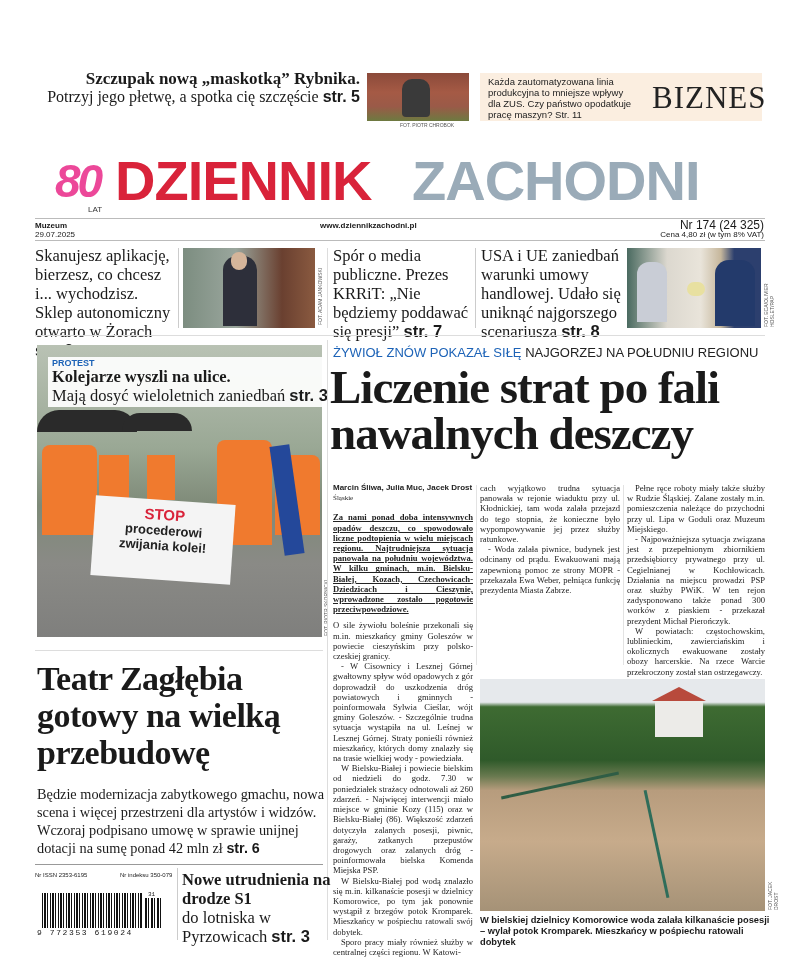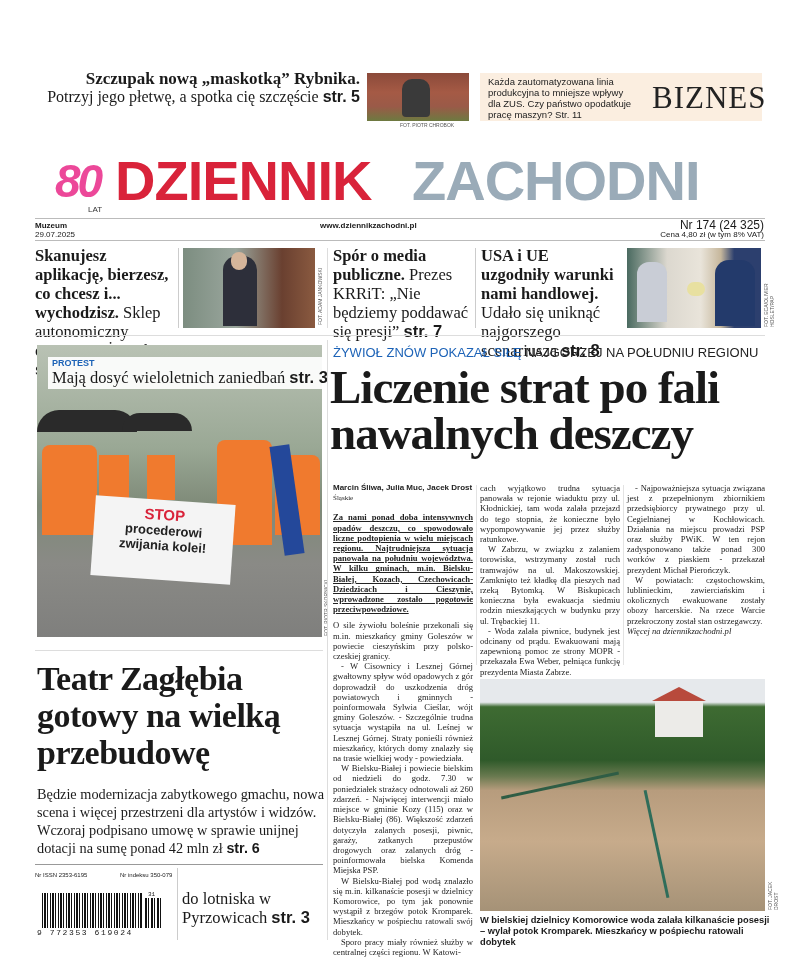--- a/index.html
+++ b/index.html
@@ -29,21 +29,21 @@
 
   .hr { position: absolute; height: 1px; background: #bbb; }
   #meta-day { left: 35px; top: 221px; font-family: "Liberation Sans", sans-serif; font-size: 8px; font-weight: bold; line-height: 9px; }
   #meta-date { left: 35px; top: 230px; font-family: "Liberation Sans", sans-serif; font-size: 8px; line-height: 9px; }
   #meta-url { left: 320px; top: 221px; font-family: "Liberation Sans", sans-serif; font-size: 8px; font-weight: bold; }
   #meta-nr { right: 36px; top: 221px; font-family: "Liberation Sans", sans-serif; font-size: 12px; text-align: right; line-height: 9px; }
   #meta-price { right: 36px; top: 230px; font-family: "Liberation Sans", sans-serif; font-size: 8px; text-align: right; line-height: 9px; }
 
   
   .teaser { position: absolute; font-family: "Liberation Serif", serif; font-size: 16.5px; line-height: 19px; }
-  .teaser .b { font-weight: bold; margin-top: 8px; }
+  .teaser .b { font-weight: normal; margin-top: 8px; }
   .teaser .str { font-family: "Liberation Sans", sans-serif; font-weight: bold; }
   .vsep { position: absolute; width: 1px; background: #ccc; }
   .photo { position: absolute; overflow: hidden; }
   .credit { position: absolute; font-family: "Liberation Sans", sans-serif; font-size: 5px; color: #555; writing-mode: vertical-rl; transform: rotate(180deg); }
 
   
   #protest-photo { left: 37px; top: 345px; width: 285px; height: 292px;
     background: linear-gradient(180deg,#b9c2b4 0%,#9aa895 35%,#7e8a78 55%,#8a8a86 75%,#7f7f7d 100%); }
   #protest-caption { left: 48px; top: 357px; background: rgba(255,255,255,0.92); padding: 1px 4px 2px 4px; }
   #protest-kicker { font-family: "Liberation Sans", sans-serif; font-weight: bold; font-size: 9px; color: #1d63b7; }
@@ -135,21 +135,21 @@
 <div class="credit" style="left:317px;top:255px;height:70px;">FOT. ADAM JANKOWSKI</div>
 
 <div class="vsep" style="left:327px;top:248px;height:80px;background:#ddd;"></div>
 <div class="teaser" style="left:333px;top:246px;width:140px;">
   <span class="b">Spór o media publiczne.</span>
   <span>Prezes KRRiT: „Nie będziemy poddawać się presji”</span>
   <span class="str">str. 7</span>
 </div>
 <div class="vsep" style="left:475px;top:248px;height:80px;"></div>
 <div class="teaser" style="left:481px;top:246px;width:140px;">
-  <span class="b">USA i UE uzgodniły warunki nami handlowej.</span>
+  <span class="b">USA i UE zaniedbań warunki umowy handlowej.</span>
   <span>Udało się uniknąć najgorszego scenariusza</span>
   <span class="str">str. 8</span>
 </div>
 <div class="photo" style="left:627px;top:248px;width:134px;height:80px;background:linear-gradient(90deg,#4a6a60 0%,#dcd8cf 30%,#e9e4da 55%,#c6b79c 70%,#2c3f6e 80%,#2c3f6e 100%);">
   <div style="position:absolute;left:10px;top:14px;width:30px;height:60px;background:#c9cdd6;border-radius:12px 12px 0 0;"></div>
   <div style="position:absolute;left:88px;top:12px;width:40px;height:66px;background:#233a6b;border-radius:14px 14px 0 0;"></div>
   <div style="position:absolute;left:60px;top:34px;width:18px;height:14px;background:#e8e0a0;border-radius:8px;"></div>
 </div>
 <div class="credit" style="left:763px;top:255px;height:72px;">FOT. ECA/OLIVIER HOSLET/PAP</div>
 <div class="hr" style="left:35px;top:335px;width:730px;background:#ddd;"></div>
@@ -164,20 +164,21 @@
   <div style="position:absolute;left:85px;top:68px;width:70px;height:18px;background:#2a2a2a;border-radius:40px 40px 0 0;"></div>
   <div style="position:absolute;left:240px;top:100px;width:20px;height:110px;background:#24489a;transform:rotate(-8deg);"></div>
 </div>
 <div id="banner" class="abs">
   <div class="stop">STOP</div>
   <div class="t">procederowi</div>
   <div class="t">zwijania kolei!</div>
 </div>
 <div id="protest-caption" class="abs">
   <div id="protest-kicker">PROTEST</div>
+  <div id="protest-h">Kolejarze wyszli na ulice.</div>
   <div id="protest-s">
     <span>Mają dosyć wieloletnich zaniedbań</span>
     <span class="str">str. 3</span>
   </div>
 </div>
 <div class="credit" style="left:323px;top:570px;height:66px;">FOT. PIOTR SKORNICKI</div>
 <div class="vsep" style="left:327px;top:340px;height:600px;background:#ddd;"></div>
 
 <div id="lead-kicker" class="abs">
   <span class="k1">ŻYWIOŁ ZNÓW POKAZAŁ SIŁĘ</span>
@@ -191,25 +192,25 @@
   <p class="lede">Za nami ponad doba intensywnych opadów deszczu, co spowodowało liczne podtopienia w wielu miejscach regionu. Najtrudniejsza sytuacja panowała na południu województwa. W kilku gminach, m.in. Bielsku-Białej, Kozach, Czechowicach-Dziedzicach i Cieszynie, wprowadzone zostało pogotowie przeciwpowodziowe.</p>
   <p class="noind">O sile żywiołu boleśnie przekonali się m.in. mieszkańcy gminy Goleszów w powiecie cieszyńskim przy polsko-czeskiej granicy.</p>
   <p>- W Cisownicy i Lesznej Górnej gwałtowny spływ wód opadowych z gór doprowadził do uszkodzenia dróg powiatowych i gminnych - poinformowała Sylwia Cieślar, wójt gminy Goleszów. - Szczególnie trudna sytuacja wystąpiła na ul. Leśnej w Lesznej Górnej. Straty ponieśli również mieszkańcy, których domy znalazły się na trasie wielkiej wody - powiedziała.</p>
   <p>W Bielsku-Białej i powiecie bielskim od niedzieli do godz. 7.30 w poniedziałek strażacy odnotowali aż 260 zdarzeń. - Najwięcej interwencji miało miejsce w gminie Kozy (115) oraz w Bielsku-Białej (86). Większość zdarzeń dotyczyła zalanych posesji, piwnic, garaży, zatkanych przepustów drogowych oraz zalanych dróg - poinformowała bielska Komenda Miejska PSP.</p>
   <p>W Bielsku-Białej pod wodą znalazło się m.in. kilkanaście posesji w dzielnicy Komorowice, po tym jak ponownie wystąpił z brzegów potok Kromparek. Mieszkańcy w pośpiechu ratowali swój dobytek.</p>
   <p>Sporo pracy miały również służby w centralnej części regionu. W Katowi-</p>
 </div>
 <div class="vsep" style="left:476px;top:485px;height:180px;background:#e3e3e3;"></div>
 <div class="col" style="left:480px;top:483px;width:140px;">
   <p class="noind">cach wyjątkowo trudna sytuacja panowała w rejonie wiaduktu przy ul. Kłodnickiej, tam woda zalała przejazd do tego stopnia, że konieczne było wypompowywanie jej przez służby ratunkowe.</p>
-  <p>W Zabrzu, w związku z zalaniem torowiska, wstrzymany został ruch tramwajów na ul. Makoszowskiej. Zamknięto też kładkę dla pieszych nad rzeką Bytomką. W Biskupicach konieczna była ewakuacja siedmiu rodzin mieszkających w budynku przy ul. Trębackiej 11.</p>
   <p>- Woda zalała piwnice, budynek jest odcinany od prądu. Ewakuowani mają zapewnioną pomoc ze strony MOPR - przekazała Ewa Weber, pełniąca funkcję prezydenta Miasta Zabrze.</p>
 </div>
 <div class="vsep" style="left:623px;top:485px;height:180px;background:#e3e3e3;"></div>
 <div class="col" style="left:627px;top:483px;width:138px;">
+  <p>Pełne ręce roboty miały także służby w Rudzie Śląskiej. Zalane zostały m.in. pomieszczenia należące do przychodni przy ul. Lipa w Godulі oraz Muzeum Miejskiego.</p>
   <p>- Najpoważniejsza sytuacja związana jest z przepełnionym zbiornikiem przedsiębiorcy prywatnego przy ul. Cegielnianej w Kochłowicach. Działania na miejscu prowadzi PSP oraz służby PWiK. W ten rejon zadysponowano także ponad 300 worków z piaskiem - przekazał prezydent Michał Pierończyk.</p>
   <p>W powiatach: częstochowskim, lublinieckim, zawierciańskim i okolicznych ewakuowane zostały obozy harcerskie. Na rzece Warcie przekroczony został stan ostrzegawczy.</p>
   <p class="more">Więcej na dziennikzachodni.pl</p>
 </div>
 
 <div id="flood-photo" class="abs">
   <div style="position:absolute;left:175px;top:20px;width:48px;height:38px;background:#ecebe8;"></div>
   <div style="position:absolute;left:172px;top:8px;width:54px;height:14px;background:#b84a3c;clip-path:polygon(50% 0,100% 100%,0 100%);"></div>
   <div style="position:absolute;left:20px;top:105px;width:120px;height:3px;background:#2f5d45;transform:rotate(-12deg);"></div>
   <div style="position:absolute;left:175px;top:110px;width:3px;height:110px;background:#2f6d5a;transform:rotate(-12deg);"></div>
@@ -226,16 +227,16 @@
 
 <div class="hr" style="left:35px;top:864px;width:288px;background:#999;"></div>
 <div id="issn" class="abs">Nr ISSN 2353-6195</div>
 <div id="indeks" class="abs">Nr indeksu 350-079</div>
 <div id="barcode" class="abs"></div>
 <div id="barcode2" class="abs"></div>
 <div id="barcode-num" class="abs">9 772353 619024</div>
 <div id="barcode2-num" class="abs">31</div>
 <div class="vsep" style="left:177px;top:868px;height:72px;background:#ccc;"></div>
 <div id="s1" class="abs">
-  <br>
+  <span class="b">Nowe utrudnienia na drodze S1</span><br>
   <span>do lotniska w Pyrzowicach</span>
   <span class="str">str. 3</span>
 </div>
 
 </body></html>

